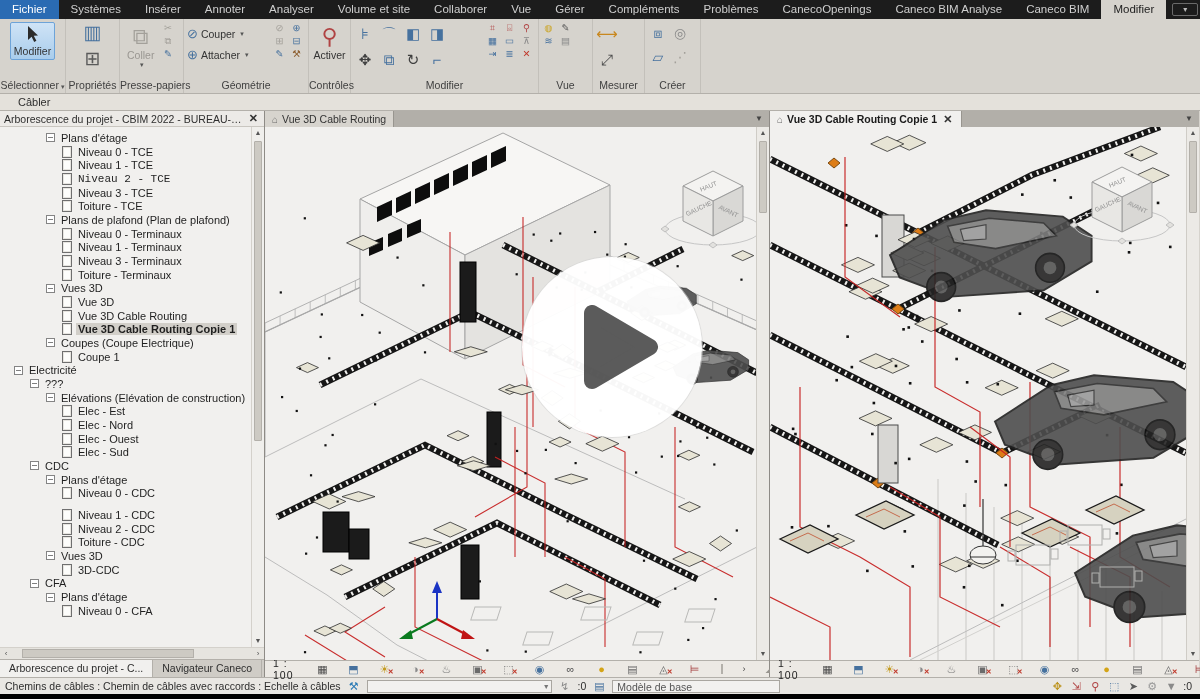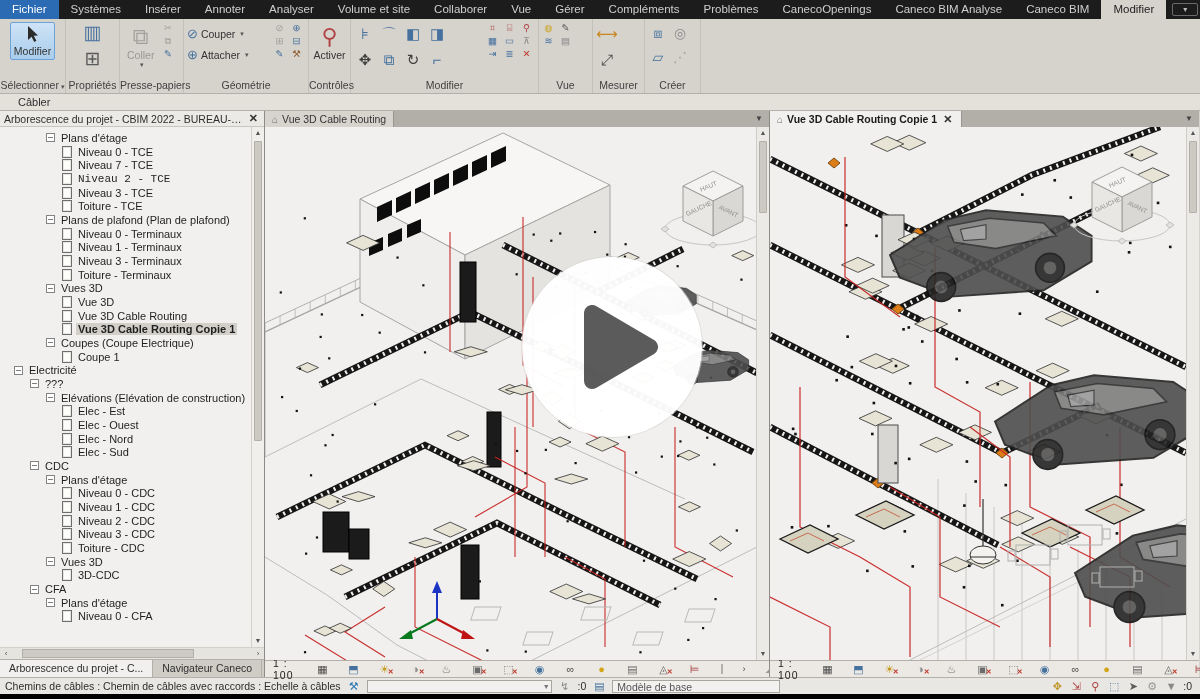--- a/index.html
+++ b/index.html
@@ -284,21 +284,21 @@
           <div class="trow" style="padding-left: 46px;">
             <span class="expander">–</span>
             <span class="lbl">Plans d'étage</span>
           </div>
           <div class="trow" style="padding-left: 62px;">
             <span class="vicon"></span>
             <span class="lbl">Niveau 0 - TCE</span>
           </div>
           <div class="trow" style="padding-left: 62px;">
             <span class="vicon"></span>
-            <span class="lbl">Niveau 7 - TCE</span>
+            <span class="lbl">Niveau 1 - TCE</span>
           </div>
           <div class="trow" style="padding-left: 62px; font-family: Liberation Mono, monospace;">
             <span class="vicon"></span>
             <span class="lbl">Niveau 2 - TCE</span>
           </div>
           <div class="trow" style="padding-left: 62px;">
             <span class="vicon"></span>
             <span class="lbl">Niveau 3 - TCE</span>
           </div>
           <div class="trow" style="padding-left: 62px;">
@@ -360,53 +360,49 @@
           <div class="trow" style="padding-left: 46px;">
             <span class="expander">–</span>
             <span class="lbl">Elévations (Elévation de construction)</span>
           </div>
           <div class="trow" style="padding-left: 62px;">
             <span class="vicon"></span>
             <span class="lbl">Elec - Est</span>
           </div>
           <div class="trow" style="padding-left: 62px;">
             <span class="vicon"></span>
+            <span class="lbl">Elec - Nord</span>
+          </div>
+          <div class="trow" style="padding-left: 62px;">
+            <span class="vicon"></span>
             <span class="lbl">Elec - Ouest</span>
           </div>
           <div class="trow" style="padding-left: 62px;">
             <span class="vicon"></span>
-            <span class="lbl">Elec - Nord</span>
-          </div>
-          <div class="trow" style="padding-left: 62px;">
-            <span class="vicon"></span>
             <span class="lbl">Elec - Sud</span>
           </div>
           <div class="trow" style="padding-left: 30px;">
             <span class="expander">–</span>
             <span class="lbl">CDC</span>
           </div>
           <div class="trow" style="padding-left: 46px;">
             <span class="expander">–</span>
             <span class="lbl">Plans d'étage</span>
           </div>
           <div class="trow" style="padding-left: 62px;">
             <span class="vicon"></span>
             <span class="lbl">Niveau 0 - CDC</span>
           </div>
-          <div class="trow" style="padding-left: 62px;">
+          <div class="trow" style="padding-left: 62px; margin-top: 8px;">
             <span class="vicon"></span>
             <span class="lbl">Niveau 1 - CDC</span>
           </div>
           <div class="trow" style="padding-left: 62px;">
             <span class="vicon"></span>
             <span class="lbl">Niveau 2 - CDC</span>
-          </div>
-          <div class="trow" style="padding-left: 62px;">
-            <span class="vicon"></span>
-            <span class="lbl">Niveau 3 - CDC</span>
           </div>
           <div class="trow" style="padding-left: 62px;">
             <span class="vicon"></span>
             <span class="lbl">Toiture - CDC</span>
           </div>
           <div class="trow" style="padding-left: 46px;">
             <span class="expander">–</span>
             <span class="lbl">Vues 3D</span>
           </div>
           <div class="trow" style="padding-left: 62px;">

